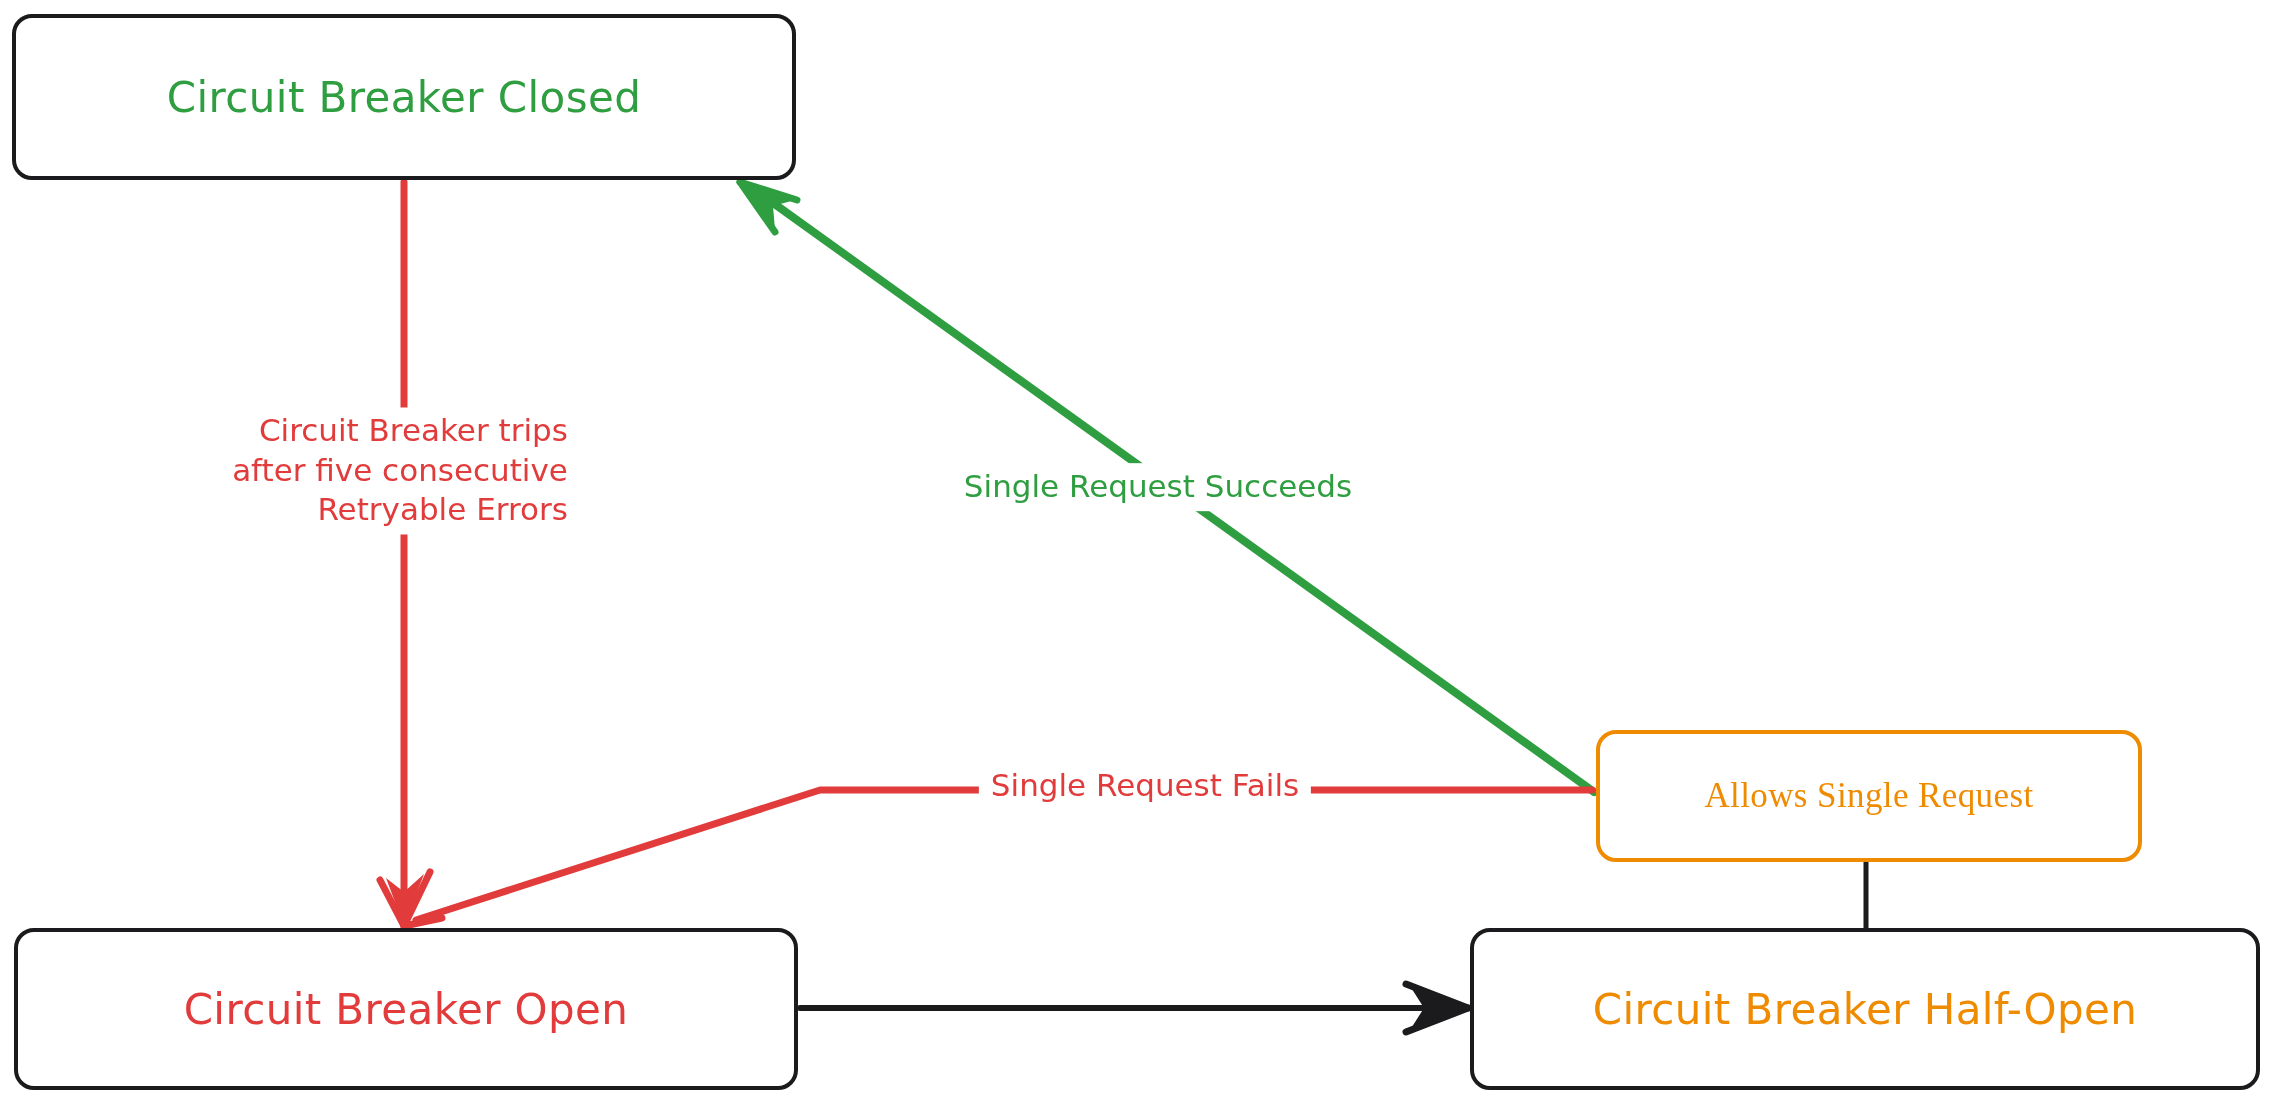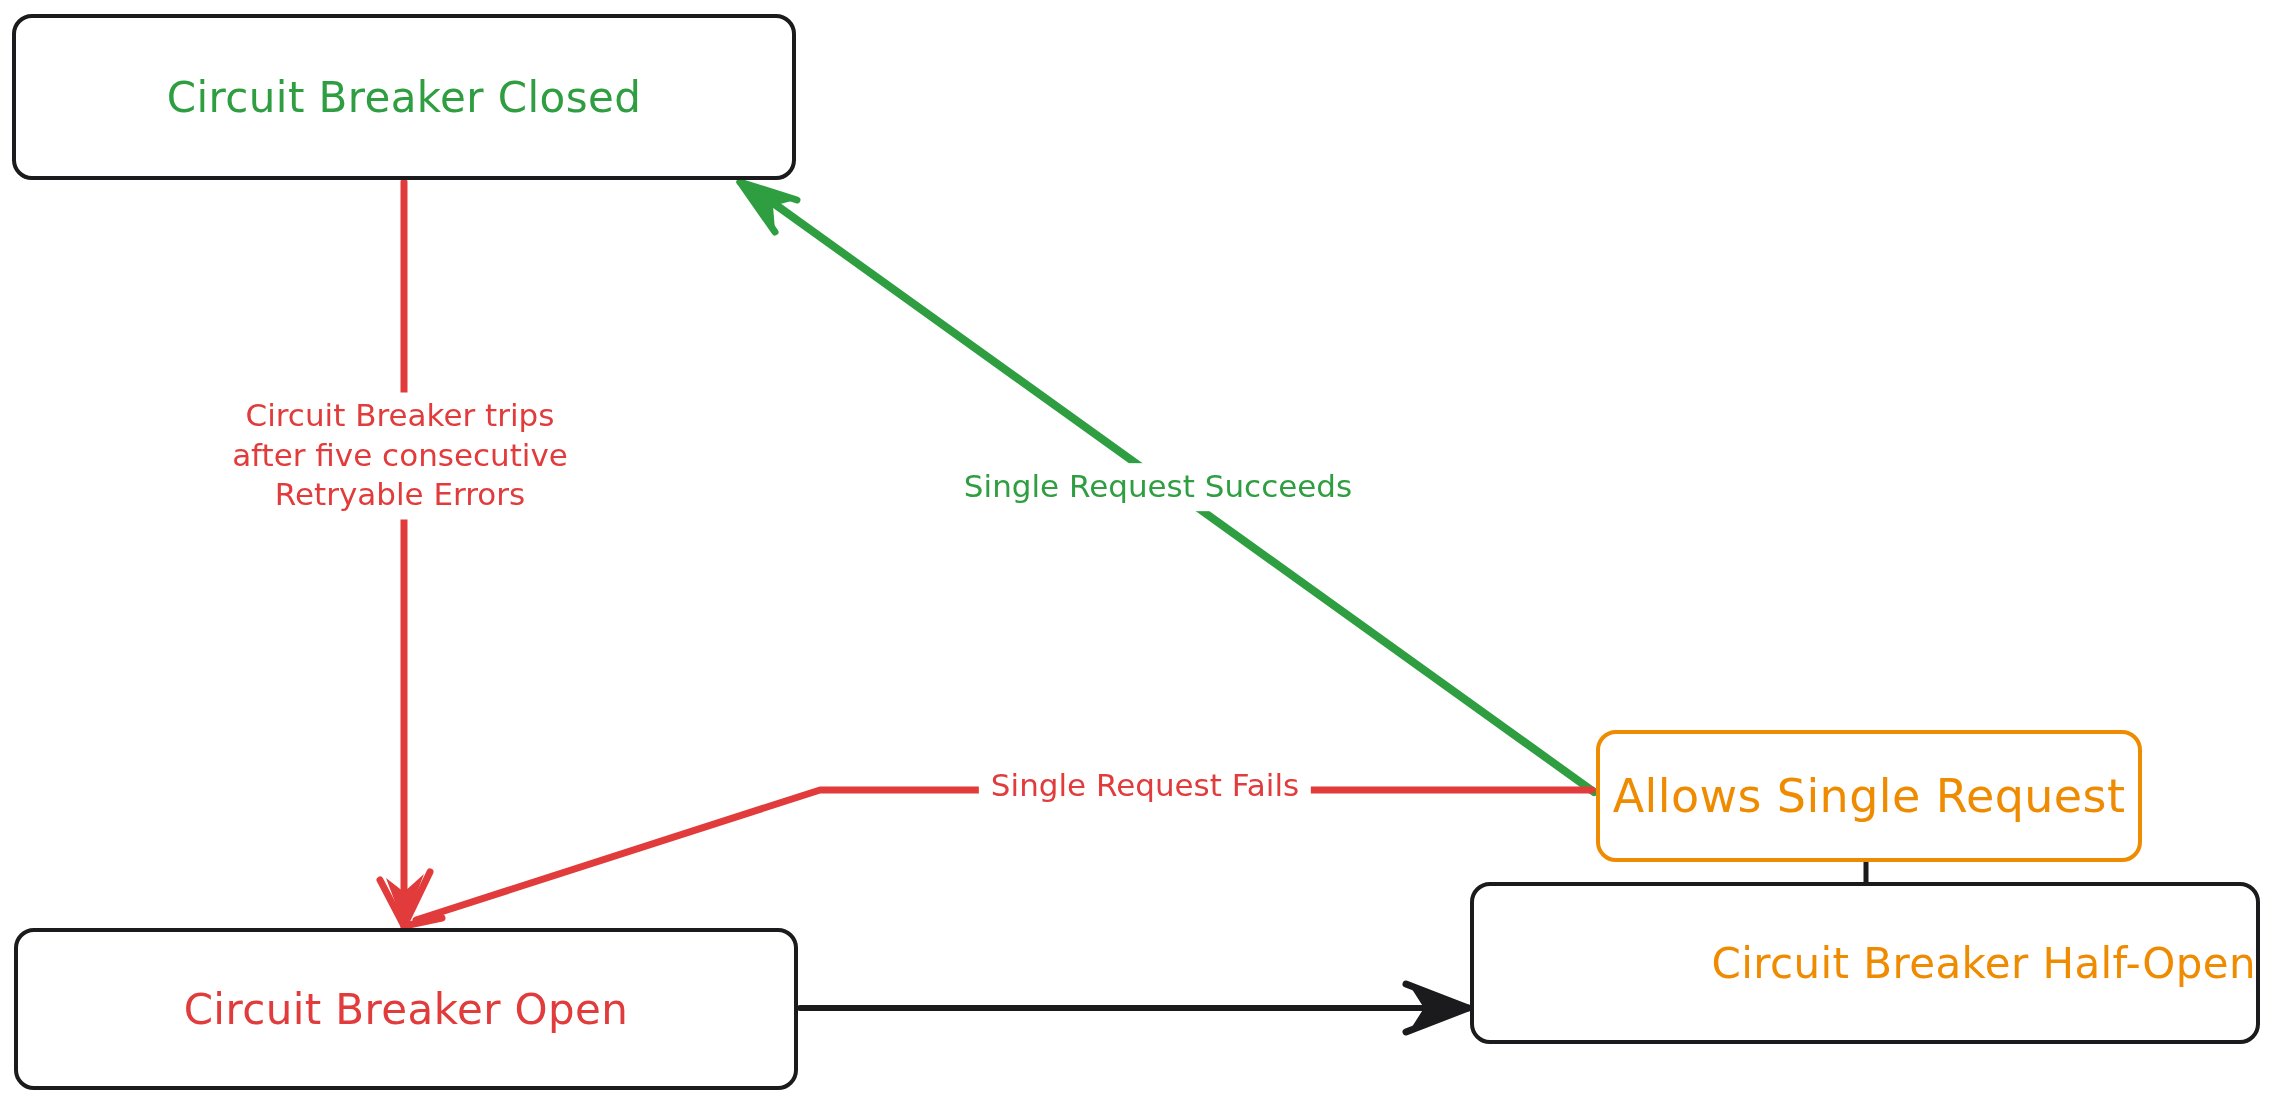--- a/index.html
+++ b/index.html
@@ -55,21 +55,21 @@
   .edge-label {
     position: absolute;
     background: #ffffff;
     text-align: center;
     line-height: 1.28;
     white-space: pre;
     font-family: "DejaVu Sans", sans-serif;
     pointer-events: none;
   }
   .size-node-lg { font-size: 42px; }
-  .size-node-md { font-size: 46px; }
+  .size-node-md { font-size: 35px; font-family: Liberation Serif, serif; }
   .size-edge    { font-size: 31px; }
 </style>
 </head>
 <body>
 
 <div id="canvas">
 
   <svg id="edges" viewBox="0 0 2272 1107" xmlns="http://www.w3.org/2000/svg">
 
     <g>
@@ -108,25 +108,25 @@
   </div>
 
   <div class="node black-border" style="left:14px; top:928px; width:784px; height:162px;text-align:center;">
     <span class="node-label size-node-lg label-red">Circuit Breaker Open</span>
   </div>
 
   <div class="node orange-border" style="left:1596px; top:730px; width:546px; height:132px;">
     <span class="node-label size-node-md label-orange">Allows Single Request</span>
   </div>
 
-  <div class="node black-border" style="left:1470px; top:882px; width:790px; height:162px;justify-content:flex-end;">
+  <div class="node black-border" style="left:1470px; top:928px; width:790px; height:162px;">
     <span class="node-label size-node-lg label-orange">Circuit Breaker Half-Open</span>
   </div>
 
-  <div class="edge-label size-edge label-red" style="left:400px; top:456px; transform:translate(-50%,-50%); padding:4px 10px;">Circuit Breaker trips
+  <div class="edge-label size-edge label-red" style="left:400px; top:471px; transform:translate(-50%,-50%); padding:4px 10px;text-align:right;">Circuit Breaker trips
 after five consecutive
 Retryable Errors</div>
 
   <div class="edge-label size-edge label-green" style="left:1158px; top:487px; transform:translate(-50%,-50%); padding:4px 12px;text-align:center;">Single Request Succeeds</div>
 
   <div class="edge-label size-edge label-red" style="left:1145px; top:786px; transform:translate(-50%,-50%); padding:4px 12px;">Single Request Fails</div>
 
 
 </div>
 

